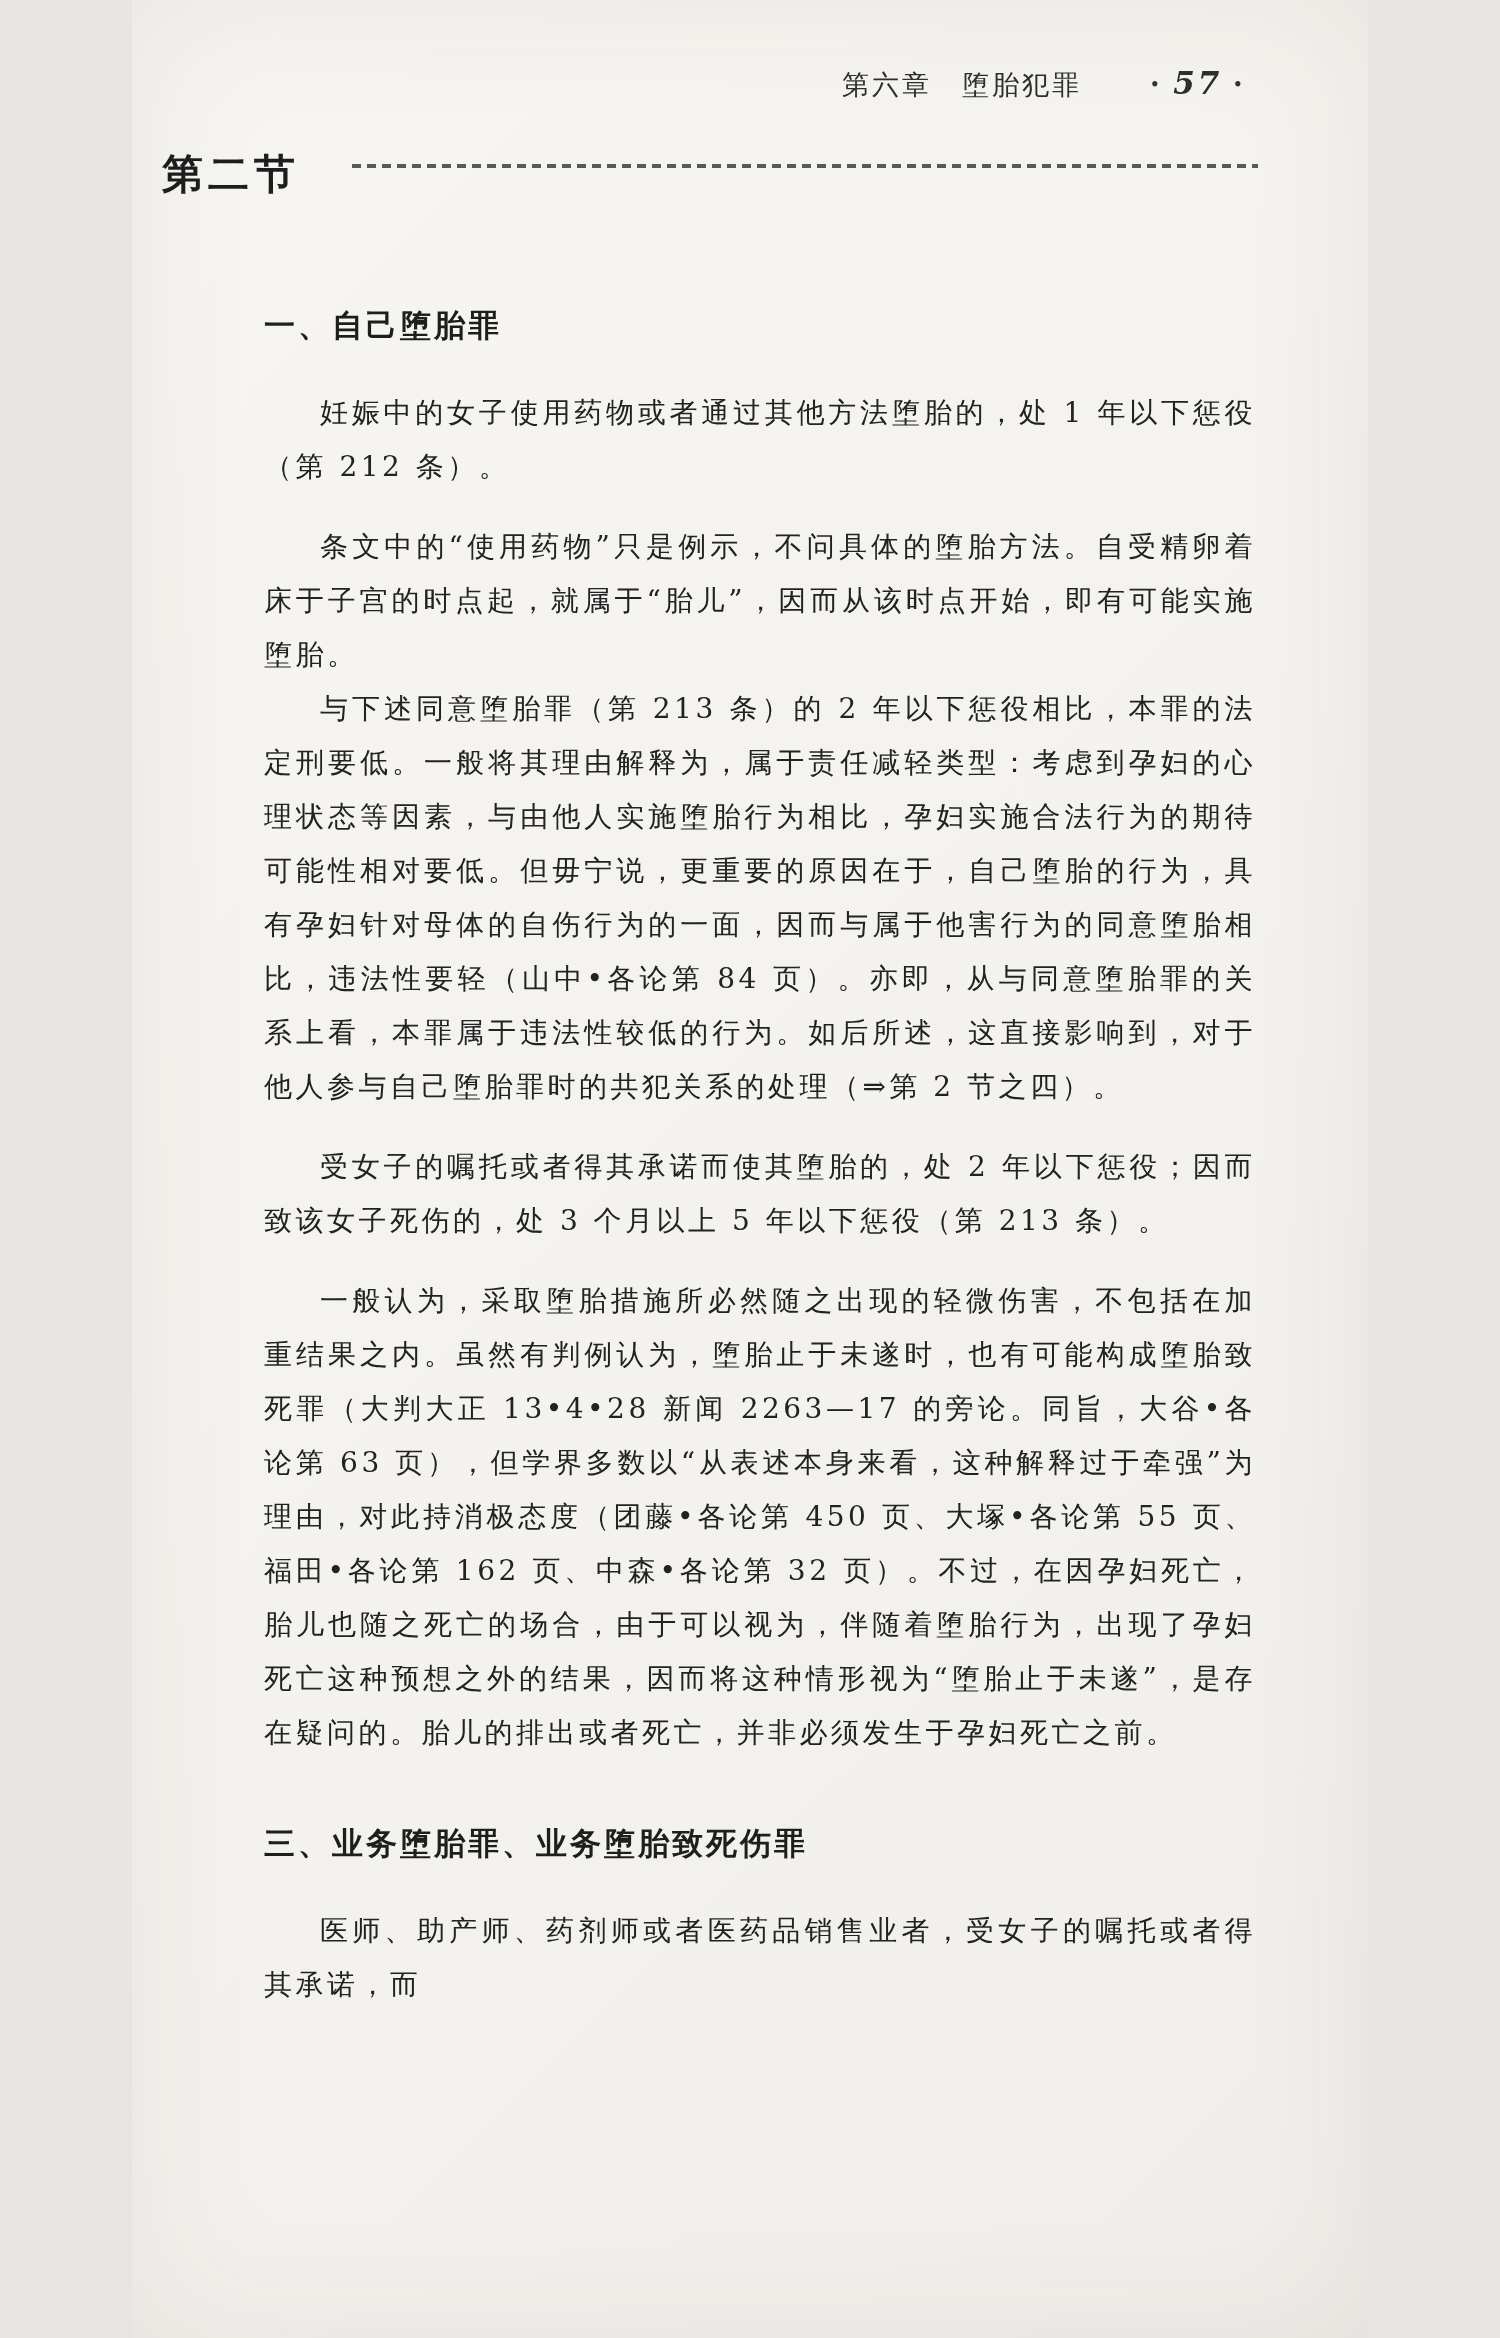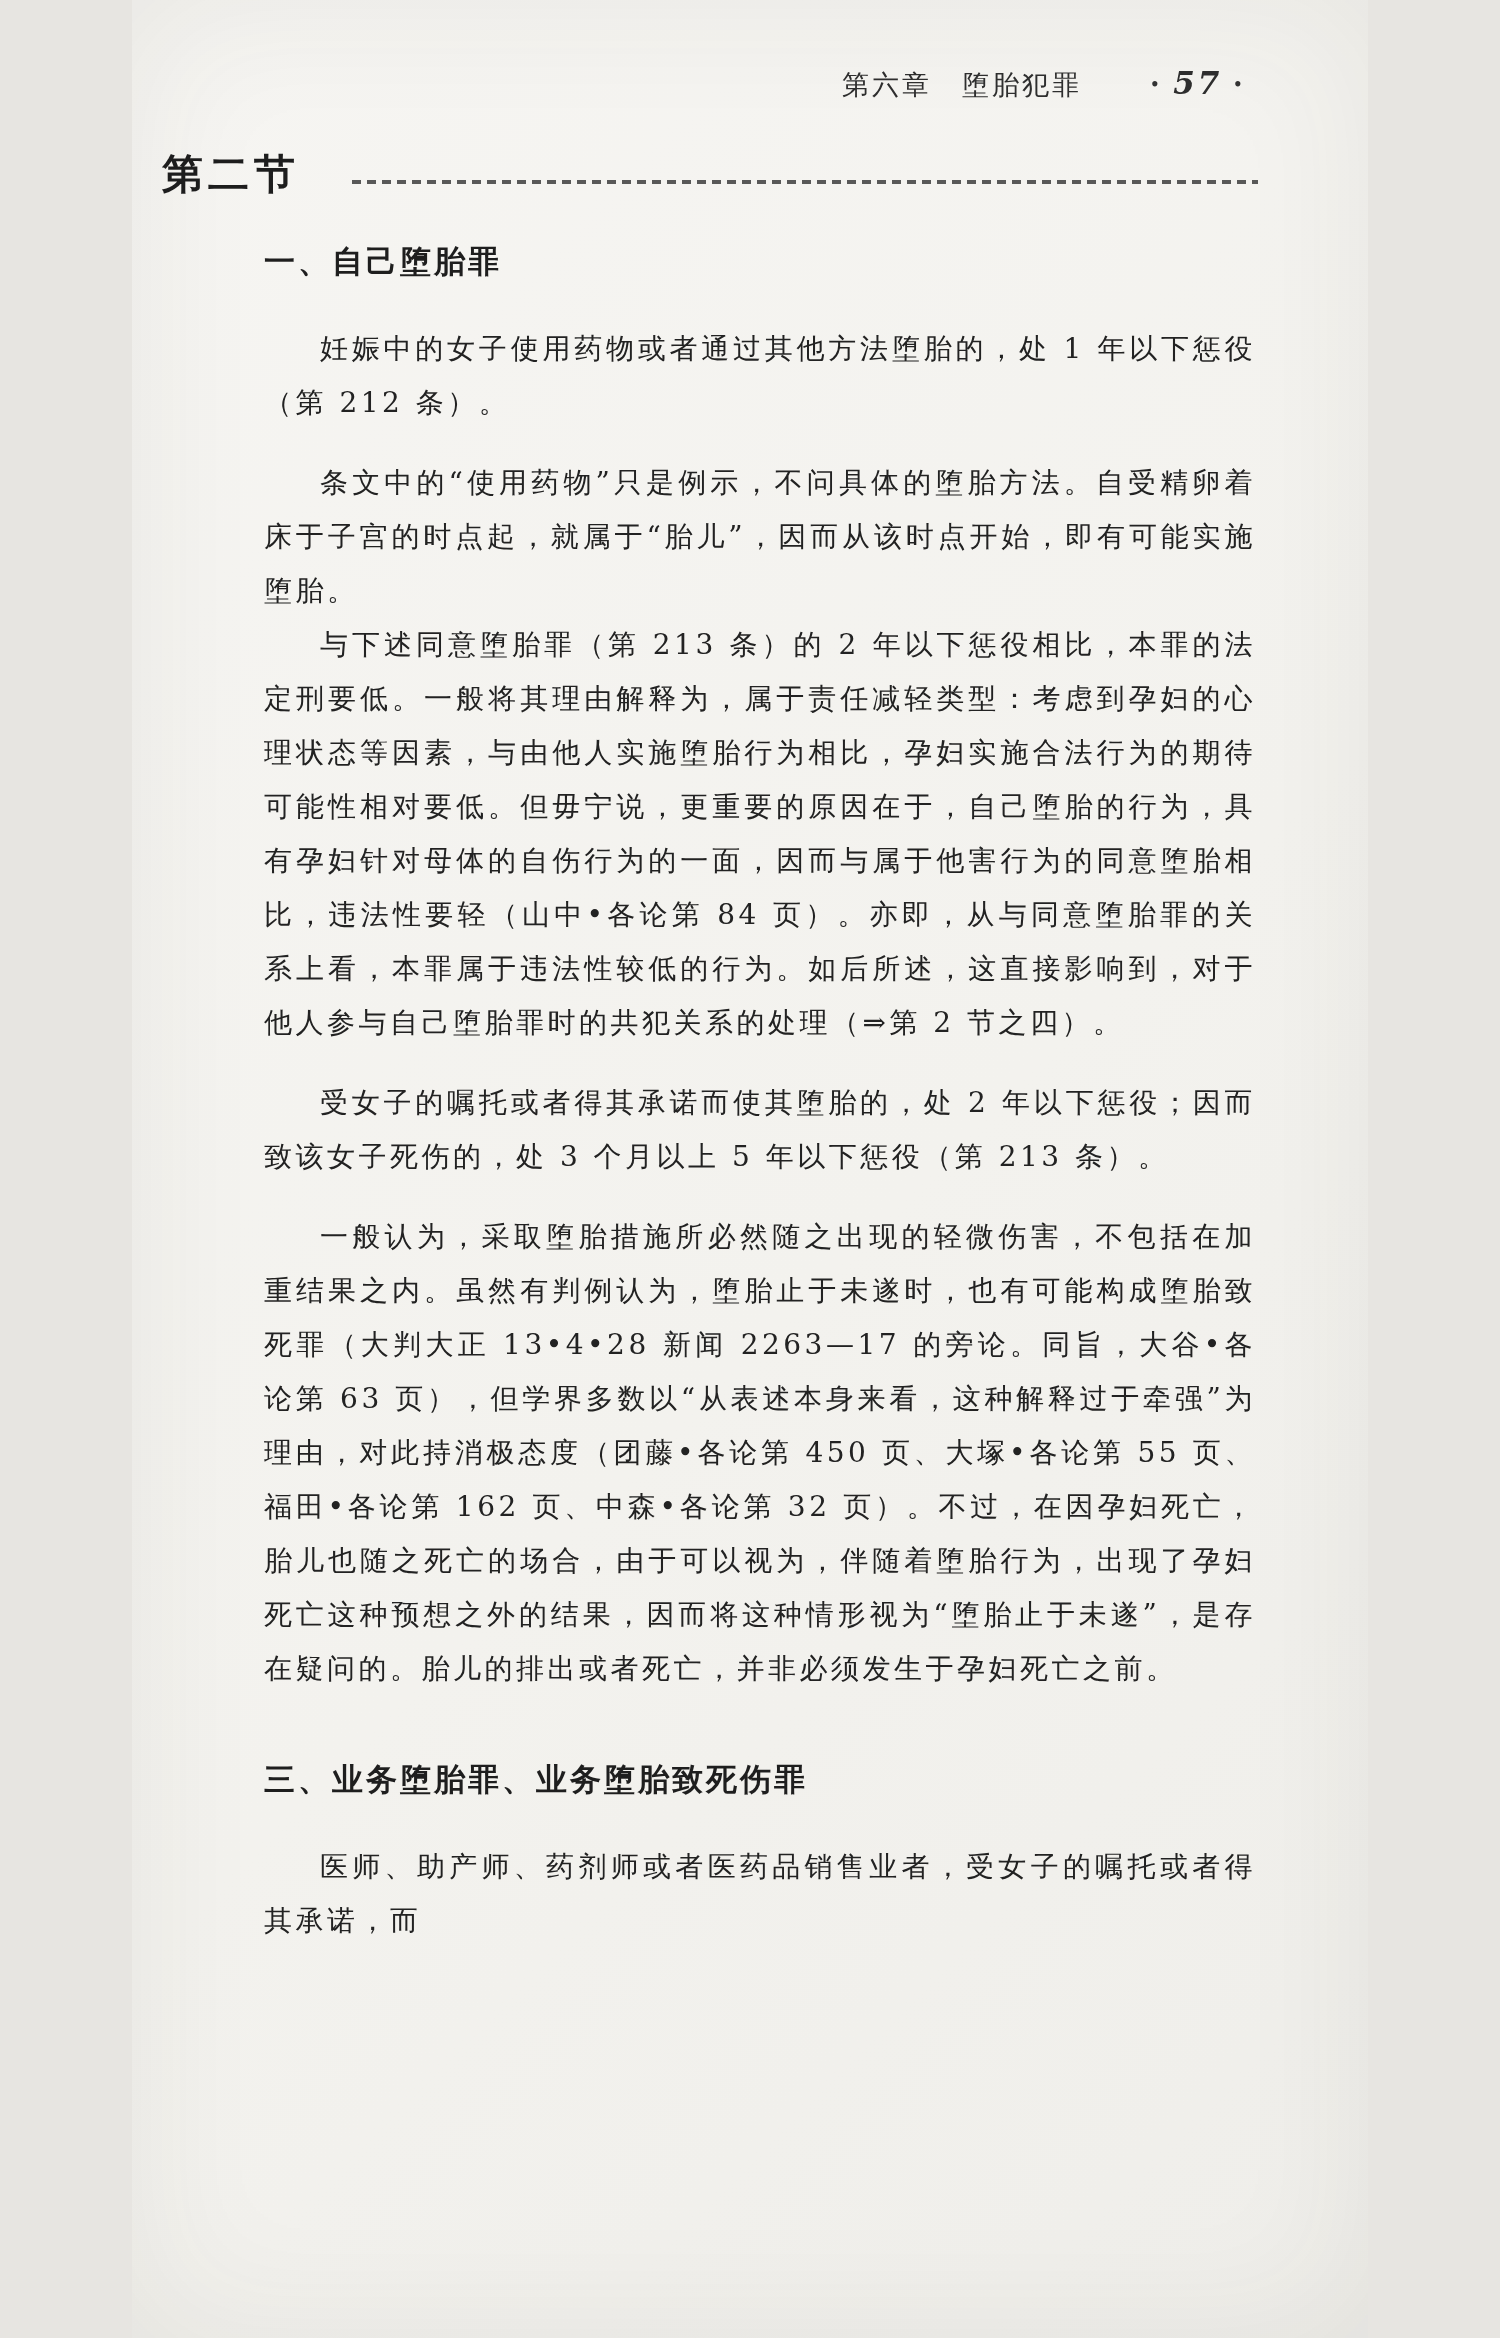--- a/index.html
+++ b/index.html
@@ -57,21 +57,21 @@
   }
   .indent { text-indent: 2em; }
   .statute {
     text-indent: 2em;
     margin-top: 26px;
     margin-bottom: 26px;
   }
   
   .section-heading {
     display: flex;
-    align-items: center;
+    align-items: flex-start;
     margin: 46px 110px 0 30px;
     font-family: "DejaVu Sans", "Liberation Sans", sans-serif;
     font-weight: bold;
     color: #1d1d1d;
     line-height: 52px;
   }
   .sec-no {
     font-size: 41px;
     letter-spacing: 5px;
     margin-right: 36px;
@@ -91,21 +91,21 @@
   
   .sub-heading {
     margin: 72px 112px 40px 132px;
     font-family: "DejaVu Sans", "Liberation Sans", sans-serif;
     font-weight: bold;
     font-size: 31px;
     letter-spacing: 3px;
     color: #1e1e1e;
     line-height: 42px;
   }
-  section[data-name="subsection-1"] .sub-heading { margin-top: 40px; }
+  section[data-name="subsection-1"] .sub-heading { margin-top: 104px; }
   section[data-name="subsection-3"] .sub-heading { margin-top: 62px; }
   section[data-name="subsection-3"] .body-text { margin-top: 24px; }
 </style>
 </head>
 <body>
 
 <div class="page" data-name="book-page">
 
   <header class="running-head" data-name="running-head">
     <span class="rh-chapter" data-name="running-head-chapter-title">第六章　堕胎犯罪</span>

